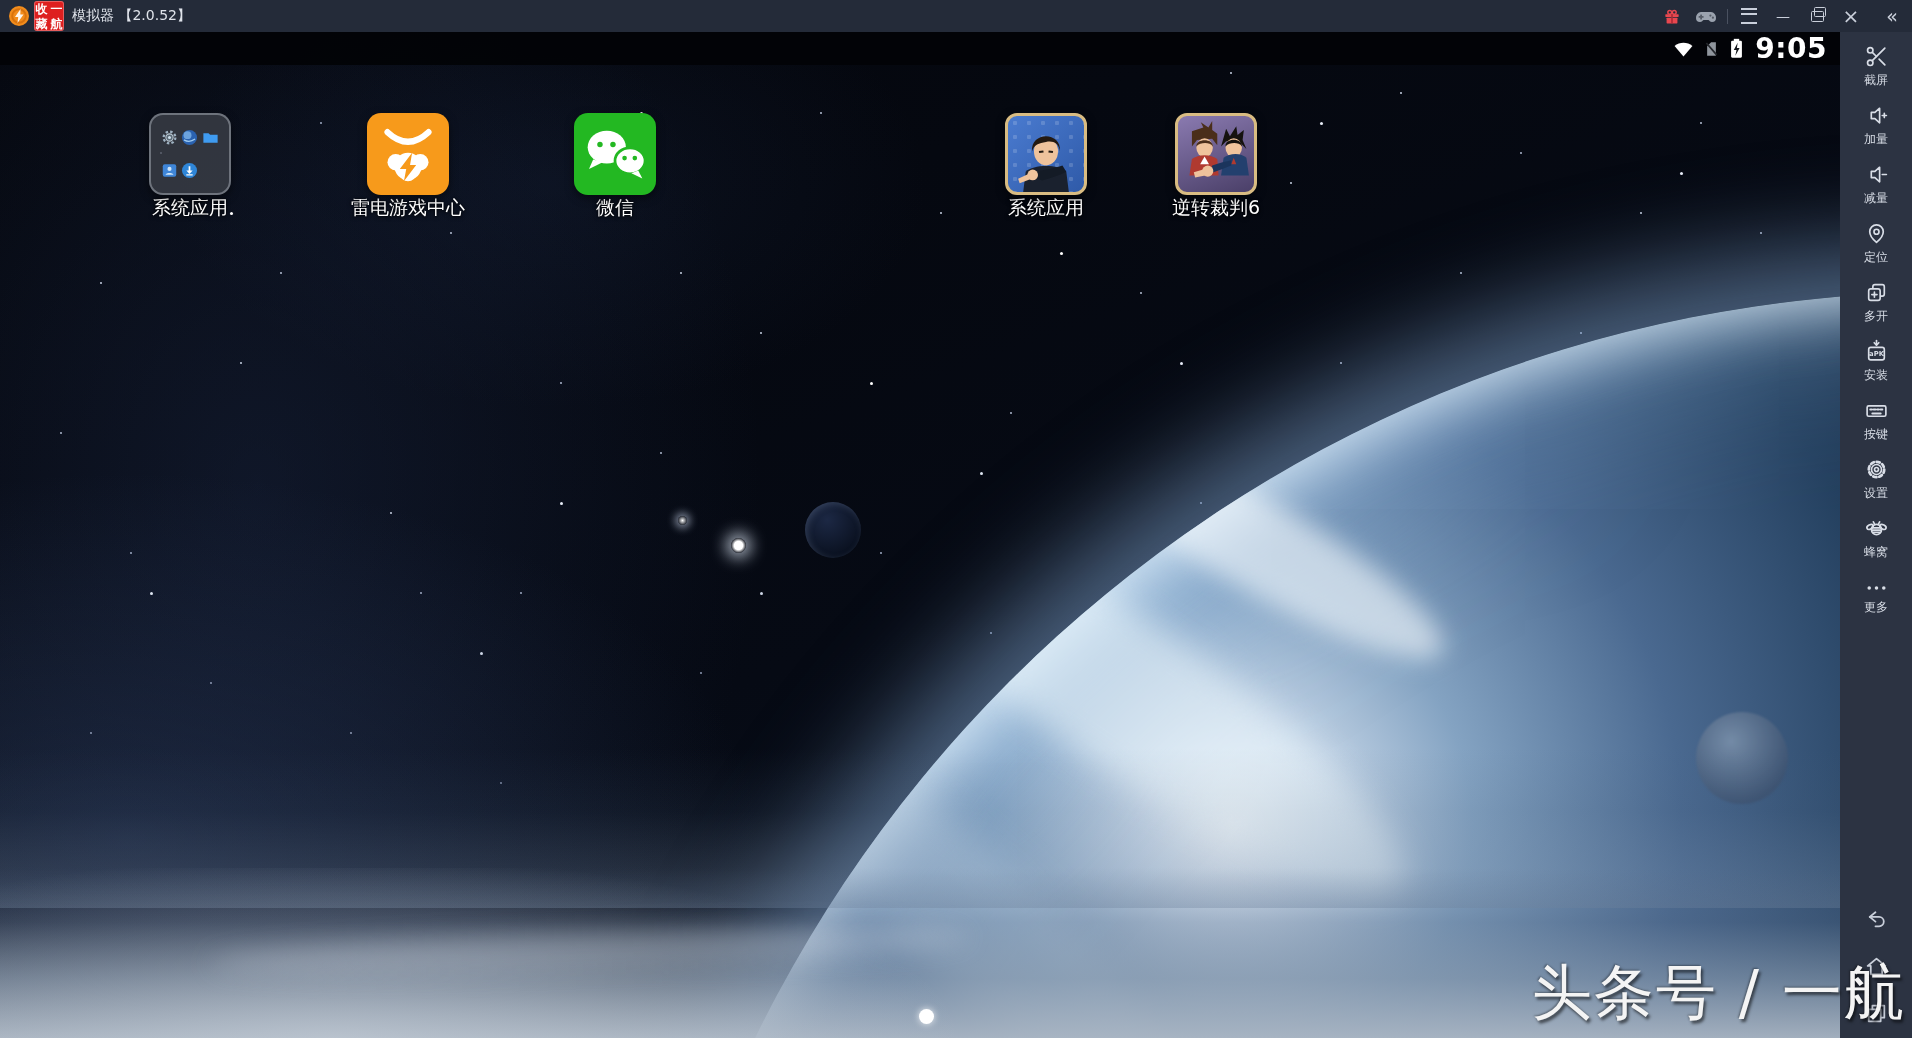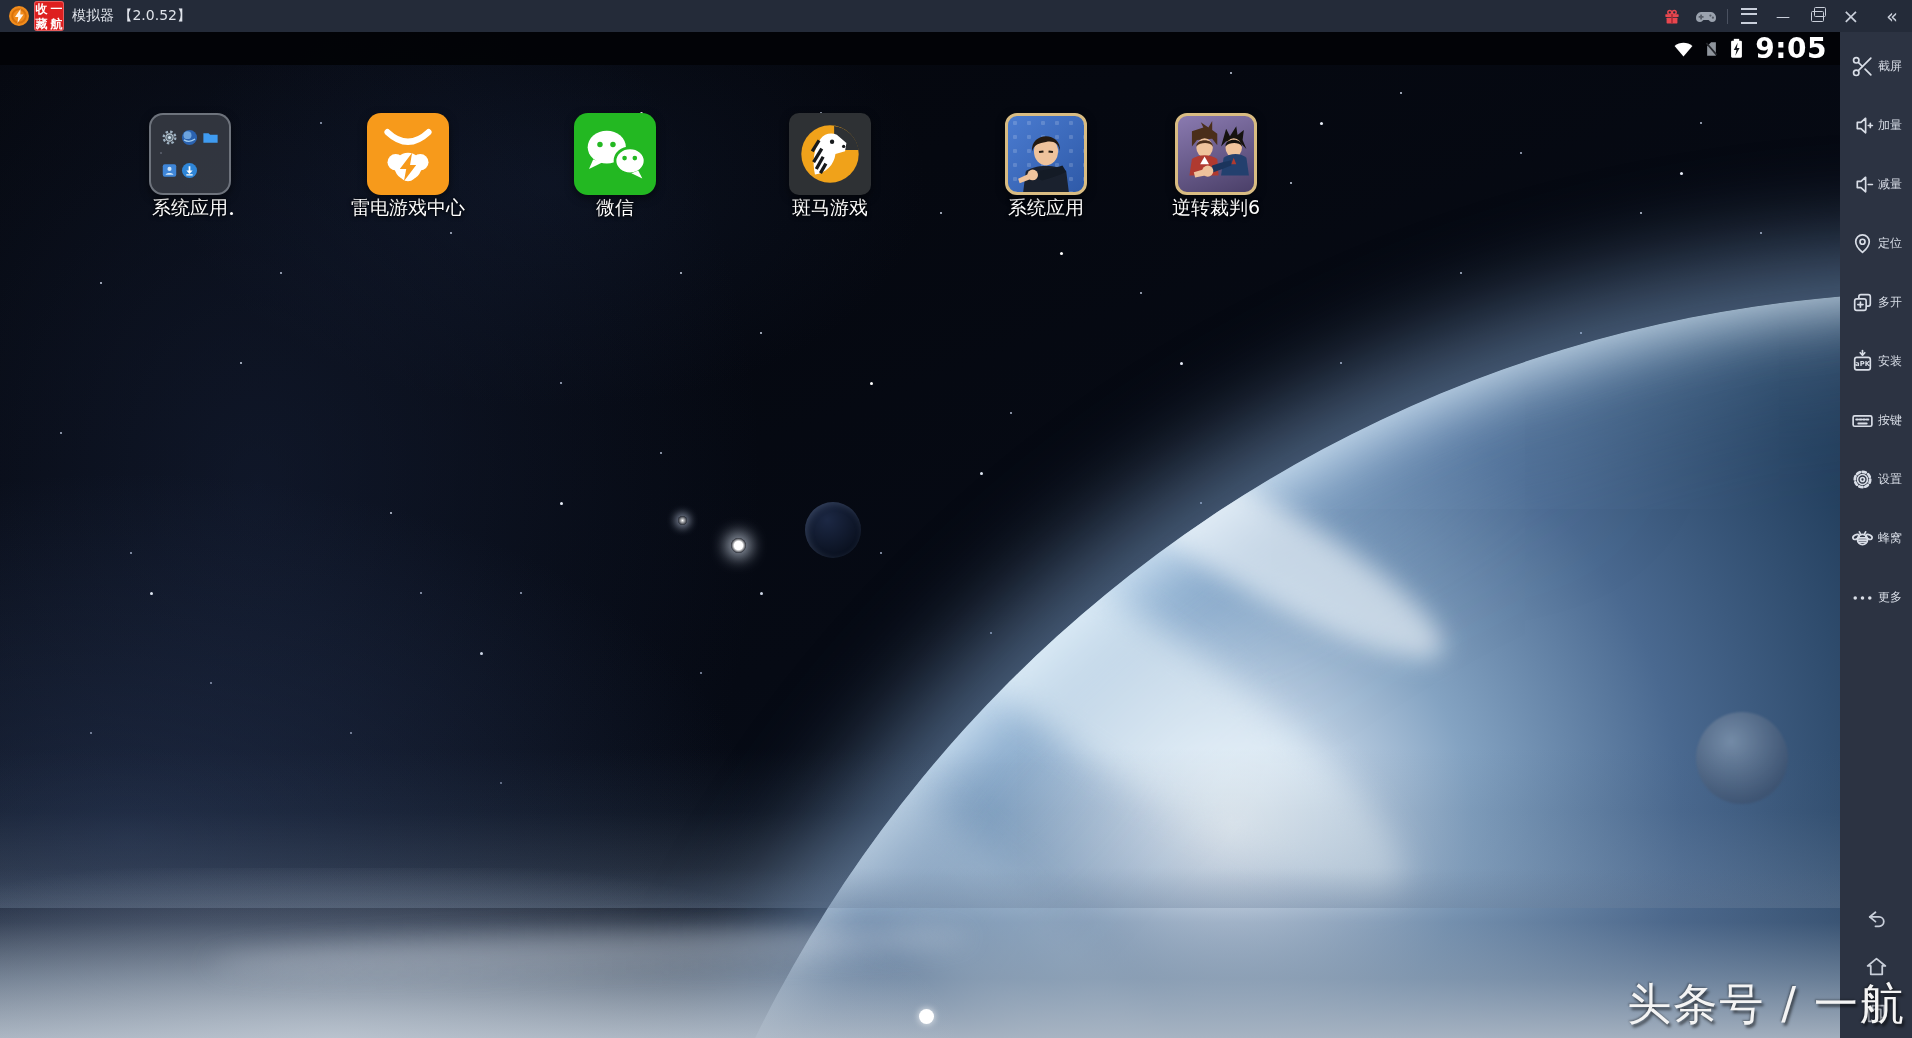--- a/index.html
+++ b/index.html
@@ -106,30 +106,30 @@
     background-size:14px 14px;}
   .aa6-bg{background:linear-gradient(160deg,#8A7AB0,#4A3F68);}
 
   
   .page-dot{position:absolute;left:919px;top:977px;width:15px;height:15px;border-radius:50%;
     background:#fff;box-shadow:0 0 7px rgba(255,255,255,.85);z-index:6;}
 
   
   .sidebar{position:absolute;top:32px;right:0;width:72px;height:1006px;background:#2C3342;
     display:flex;flex-direction:column;align-items:center;z-index:20;}
-  .side-item{width:100%;height:57px;margin-top:2px;display:flex;flex-direction:row;
+  .side-item{width:100%;height:57px;margin-top:2px;display:flex;flex-direction:column;
     align-items:center;justify-content:center;gap:3px;color:#D9DEE7;cursor:pointer;}
   .side-item:first-child{margin-top:6px;}
   .side-item .lbl{font-size:12px;}
   .side-item svg{stroke:#D9DEE7;fill:none;stroke-width:1.6;stroke-linecap:round;stroke-linejoin:round;}
   .side-nav{margin-top:auto;display:flex;flex-direction:column;align-items:center;gap:22px;padding-bottom:12px;}
   .side-nav svg{stroke:#C9CFDA;fill:none;stroke-width:1.7;stroke-linecap:round;stroke-linejoin:round;cursor:pointer;}
 
   
-  .watermark{position:absolute;right:6px;bottom:4px;z-index:40;font-size:44px;color:#F4F4F4;
+  .watermark{position:absolute;right:6px;bottom:4px;z-index:40;font-size:60px;color:#F4F4F4;
     letter-spacing:2px;font-weight:500;
     text-shadow:2px 3px 3px rgba(0,0,0,.55),-1px -1px 2px rgba(0,0,0,.35);}
 </style>
 </head>
 <body>
 
 <div class="window">
 
   <div class="titlebar">
     <svg class="logo" viewBox="0 0 22 22">
@@ -272,36 +272,20 @@
             <circle cx="28.5" cy="23" r="2" fill="#23B822"></circle>
             <ellipse cx="41" cy="35" rx="11" ry="9.5" fill="#FFFFFF" stroke="#23B822" stroke-width="2"></ellipse>
             <polygon points="47,42 50,48 42,44" fill="#FFFFFF"></polygon>
             <circle cx="37" cy="33" r="1.7" fill="#23B822"></circle>
             <circle cx="44.5" cy="33" r="1.7" fill="#23B822"></circle>
           </svg>
         </div>
         <div class="app-label">微信</div>
       </div>
 
-      <div class="app-cell" style="left:755px;">
-        <div class="app-icon" style="background:#2E3134;border-radius:10px;">
-          <svg width="82" height="82" viewBox="0 0 60 60">
-            <circle cx="30" cy="30" r="21" fill="#F0A21A"></circle>
-            <path d="M33 9.5 A21 21 0 0 1 51 27 L33 27 Z" fill="#2E3134"></path>
-            <path d="M19 45 C17 36 18 26 23 19 C26 15 31 14 35 16 L42 22 L41 28 L34 30 C33 38 27 44 19 45 Z" fill="#FFFFFF"></path>
-            <path d="M22 20 L17 28" stroke="#17191C" stroke-width="2.4"></path>
-            <path d="M24 26 L18 36" stroke="#17191C" stroke-width="2.4"></path>
-            <path d="M25 32 L20 41" stroke="#17191C" stroke-width="2.4"></path>
-            <path d="M27 37 L23 44" stroke="#17191C" stroke-width="2.4"></path>
-            <circle cx="31.5" cy="21" r="1.6" fill="#17191C"></circle>
-            <circle cx="40" cy="24.5" r="1.2" fill="#17191C"></circle>
-          </svg>
-        </div>
-        <div class="app-label">斑马游戏</div>
-      </div>
 
       <div class="app-cell" style="left:971px;">
         <div class="app-icon icon-frame aa5-bg" style="border-radius:12px;">
           <div class="aa5-pattern"></div>
           <svg width="76" height="76" viewBox="0 0 60 60" style="position:absolute;left:0;top:0;">
             <path d="M12 60 L14 44 C20 38 40 38 46 44 L48 60 Z" fill="#1A212E"></path>
             <ellipse cx="30" cy="28" rx="9.5" ry="11" fill="#EFC39C"></ellipse>
             <path d="M19 28 C17.5 12 42.5 12 41 28 C40 21 35.5 19.5 30 20.5 C24.5 21.5 20.5 22.5 19 28 Z" fill="#241A12"></path>
             <path d="M24.5 28.5 L28 28" stroke="#241A12" stroke-width="1.6"></path>
             <path d="M32 28 L35.5 28.5" stroke="#241A12" stroke-width="1.6"></path>

